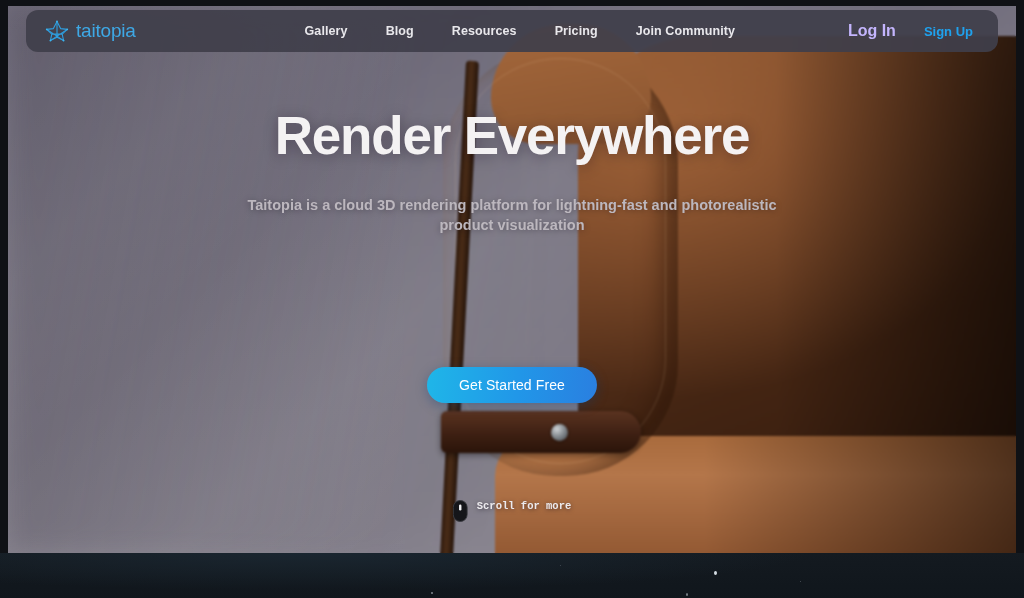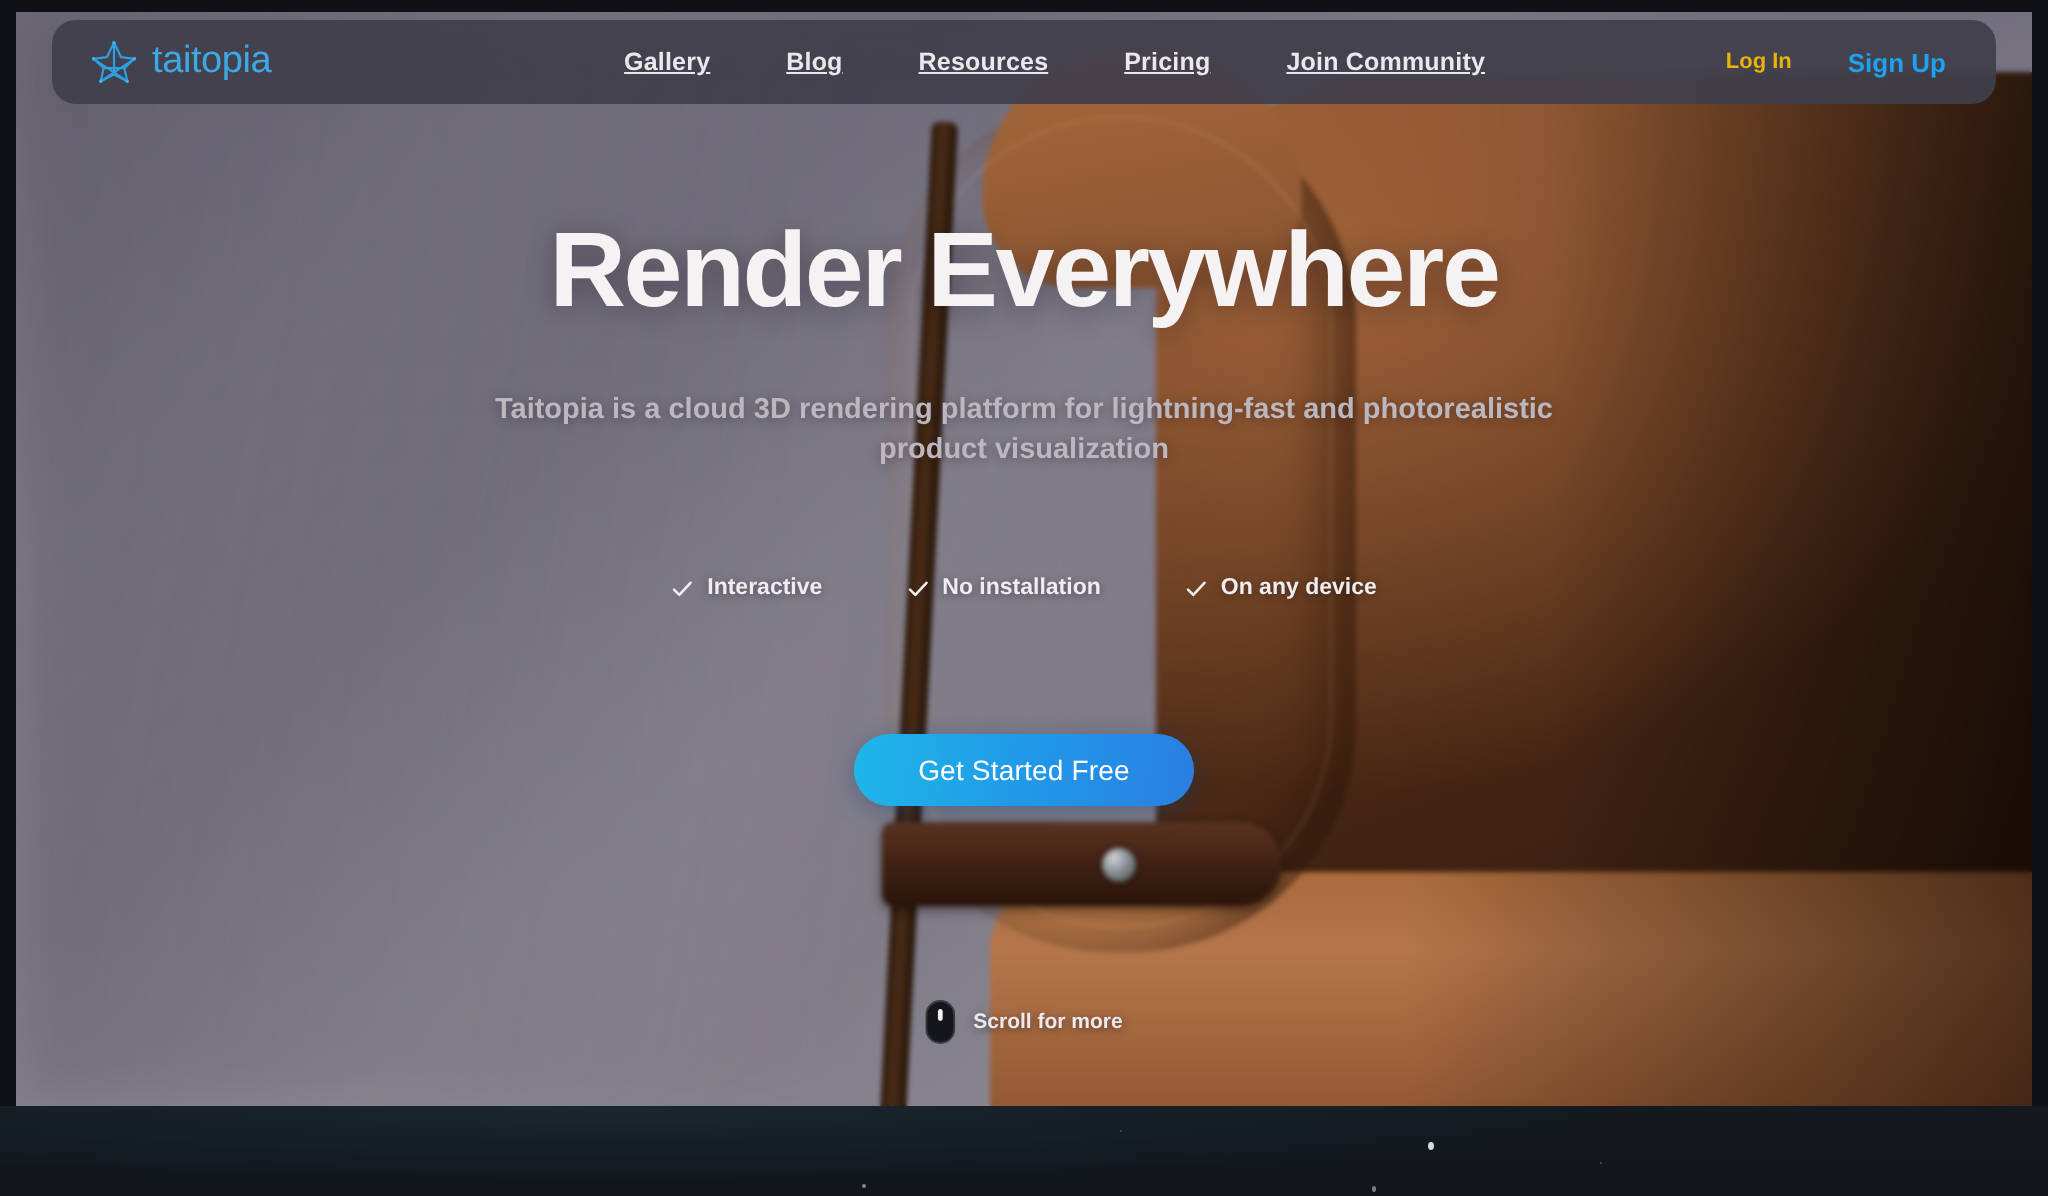--- a/index.html
+++ b/index.html
@@ -235,34 +235,33 @@
     margin-left: 56px;
   }
 
   .nav-link {
     color: #e9e8ec;
     font-size: 12.5px;
     font-weight: bold;
     letter-spacing: 0.1px;
     cursor: pointer;
     white-space: nowrap;
-    text-decoration: underline;
   }
 
   .nav-right {
     flex: 0 0 auto;
     display: flex;
     align-items: center;
     gap: 28px;
     padding-right: 6px;
   }
 
   .nav-login {
-    color: #eab308;
-    font-size: 11px;
+    color: #c4b5fd;
+    font-size: 16px;
     font-weight: bold;
     cursor: pointer;
   }
 
   .nav-signup {
     color: #1fa2ee;
     font-size: 13px;
     font-weight: bold;
     cursor: pointer;
     text-align: right;
@@ -344,23 +343,24 @@
     cursor: pointer;
     box-shadow: 0 3px 12px rgba(10,60,120,0.35);
   }
 
   .scroll-hint {
     position: absolute;
     top: 494px;
     left: 50%;
     transform: translateX(-50%);
     display: flex;
-    align-items: center;
+    align-items: flex-start;
     gap: 9px;
     cursor: pointer;
+    font-family: Liberation Mono, monospace;
   }
 
   .mouse-icon { width: 15px; height: 22px; display: block; }
 
   .scroll-text {
     color: #eceaee;
     font-size: 10.5px;
     font-weight: bold;
     white-space: nowrap;
     text-shadow: 0 1px 4px rgba(20,10,30,0.5);
@@ -414,44 +414,20 @@
         <div class="chair-button"></div>
         <div class="chair-blur"></div>
       </div>
 
       <div id="hero-content">
 
         <h1 class="hero-title">Render Everywhere</h1>
 
         <p class="hero-sub">Taitopia is a cloud 3D rendering platform for lightning-fast and photorealistic product visualization</p>
 
-        <div class="hero-features">
-
-          <div class="feature">
-            <svg class="check-icon" viewBox="0 0 12 12">
-              <path d="M1.5 6.3 L4.4 9.2 L10.5 2.6" fill="none" stroke="#efedf0" stroke-width="1.4" stroke-linecap="round" stroke-linejoin="round"></path>
-            </svg>
-            <span>Interactive</span>
-          </div>
-
-          <div class="feature">
-            <svg class="check-icon" viewBox="0 0 12 12">
-              <path d="M1.5 6.3 L4.4 9.2 L10.5 2.6" fill="none" stroke="#efedf0" stroke-width="1.4" stroke-linecap="round" stroke-linejoin="round"></path>
-            </svg>
-            <span>No installation</span>
-          </div>
-
-          <div class="feature">
-            <svg class="check-icon" viewBox="0 0 12 12">
-              <path d="M1.5 6.3 L4.4 9.2 L10.5 2.6" fill="none" stroke="#efedf0" stroke-width="1.4" stroke-linecap="round" stroke-linejoin="round"></path>
-            </svg>
-            <span>On any device</span>
-          </div>
-
-        </div>
 
         <button class="cta-button">Get Started Free</button>
 
         <div class="scroll-hint">
           <svg class="mouse-icon" viewBox="0 0 15 22">
             <rect x="0.5" y="0.5" width="14" height="21" rx="7" fill="#15161a" stroke="#3a3b41" stroke-width="1"></rect>
             <rect x="6.3" y="4.5" width="2.4" height="6" rx="1.2" fill="#f2f2f4"></rect>
           </svg>
           <span class="scroll-text">Scroll for more</span>
         </div>

